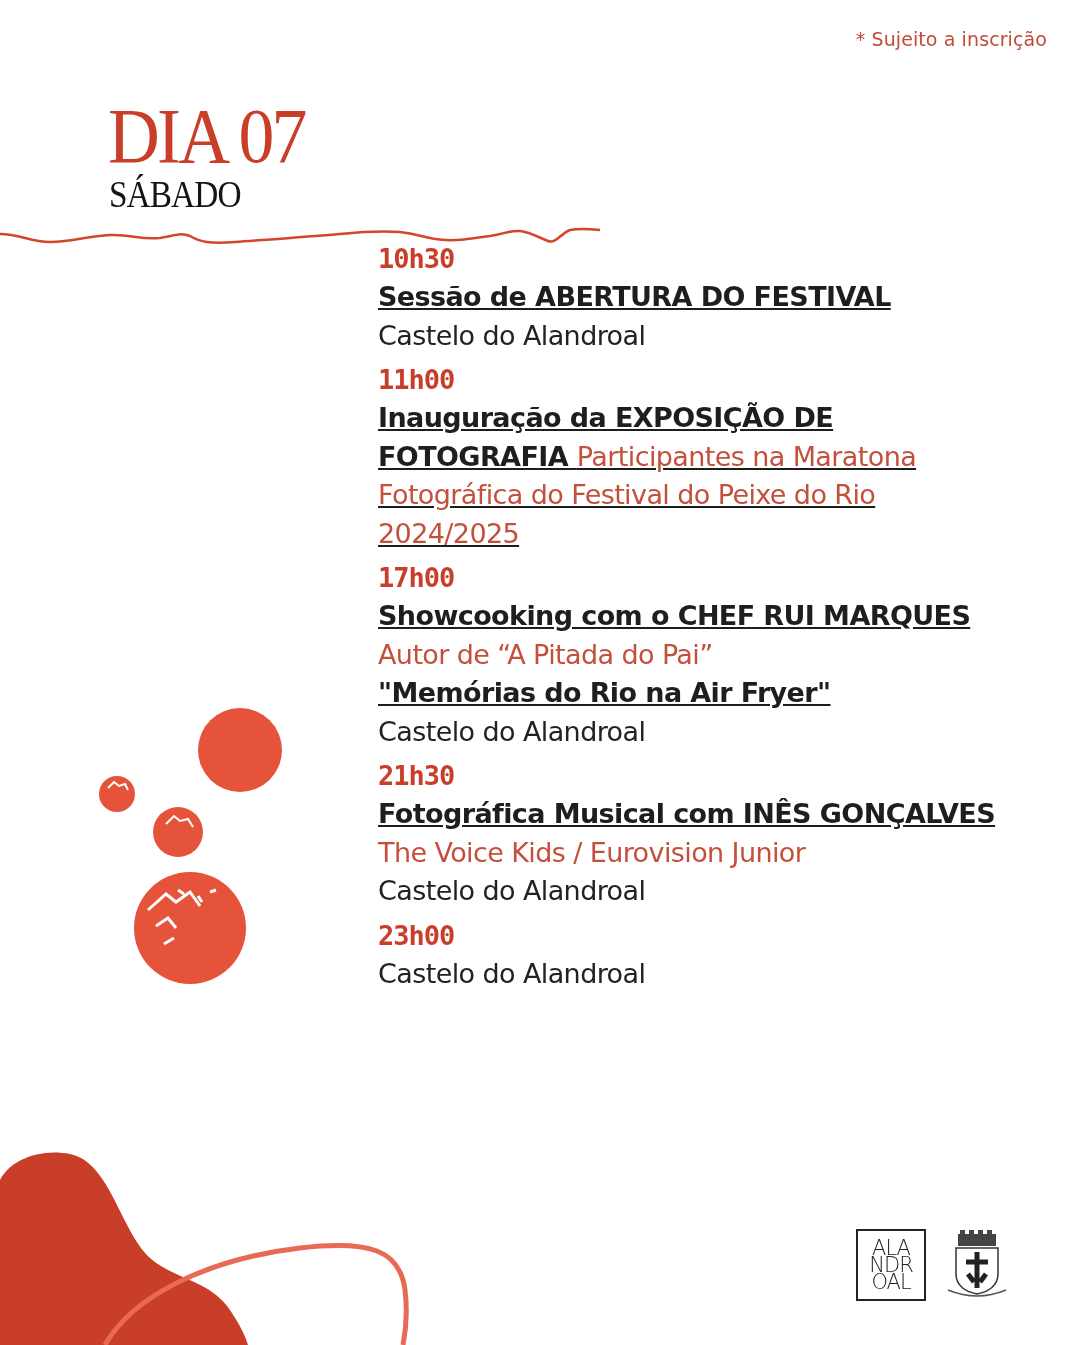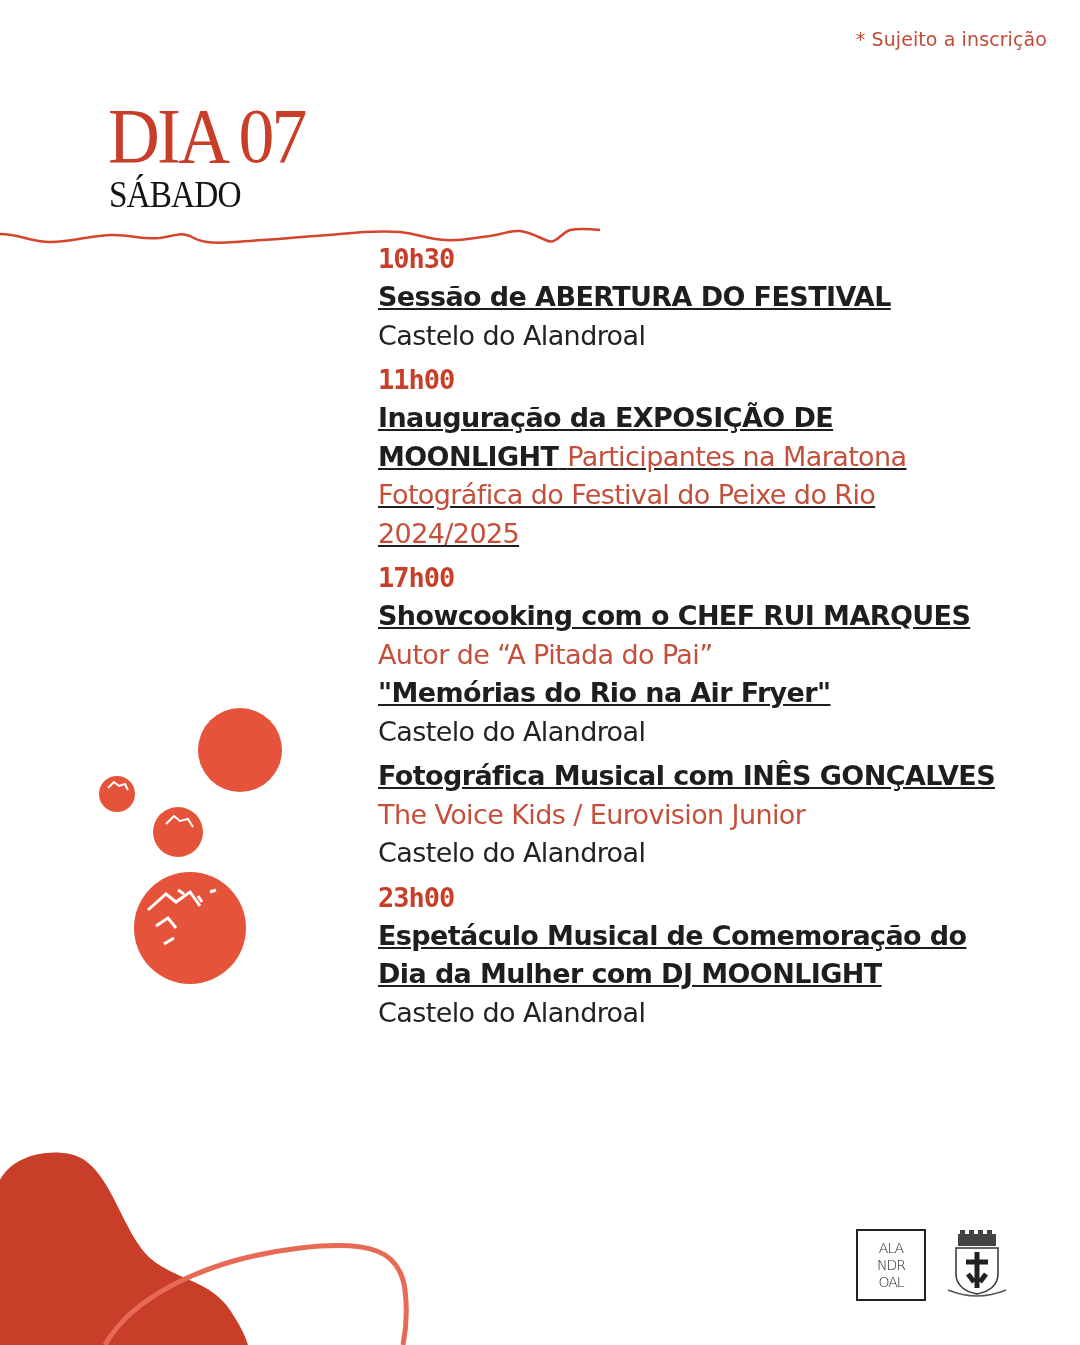--- a/index.html
+++ b/index.html
@@ -37,21 +37,21 @@
     font-family: "DejaVu Sans Mono", monospace; letter-spacing: -1px;
   }
   .title { font-size: 27px; font-weight: bold; color: #1e1e1e; line-height: 38.5px; letter-spacing: -0.6px; text-decoration: underline; }
   .desc { font-size: 27px; color: #c4503c; line-height: 38.5px; letter-spacing: -0.6px; font-weight: normal; }
   .place { font-size: 27px; color: #222; line-height: 38.5px; letter-spacing: -0.6px; }
   .deco { position: absolute; }
   .logos { position: absolute; left: 856px; top: 1229px; display: flex; align-items: center; gap: 18px; }
   .logo-box {
     width: 70px; height: 72px; border: 2px solid #222; box-sizing: border-box;
     display: flex; flex-direction: column; justify-content: center; align-items: center;
-    font-family: "DejaVu Sans", sans-serif; font-weight: 300; font-size: 14px;
+    font-family: "DejaVu Sans", sans-serif; font-weight: 300; font-size: 21px;
     line-height: 17px; color: #222; letter-spacing: -1px;
   }
 </style>
 </head>
 <body>
 
 <div class="note">* Sujeito a inscrição</div>
 
 <div class="day-title">DIA 07</div>
 <div class="day-sub">SÁBADO</div>
@@ -61,37 +61,37 @@
 </svg>
 
 <div class="schedule">
   <div class="event">
     <div class="time">10h30</div>
     <div class="title">Sessão de ABERTURA DO FESTIVAL</div>
     <div class="place">Castelo do Alandroal</div>
   </div>
   <div class="event">
     <div class="time">11h00</div>
-    <div class="title"><span>Inauguração da EXPOSIÇÃO DE MOONLIGHT</span> <span class="desc">Participantes na Maratona Fotográfica do Festival do Peixe do Rio 2024/2025</span></div>
+    <div class="title"><span>Inauguração da EXPOSIÇÃO DE FOTOGRAFIA</span> <span class="desc">Participantes na Maratona Fotográfica do Festival do Peixe do Rio 2024/2025</span></div>
   </div>
   <div class="event">
     <div class="time">17h00</div>
     <div class="title">Showcooking com o CHEF RUI MARQUES</div>
     <div class="desc">Autor de “A Pitada do Pai”</div>
     <div class="title">"Memórias do Rio na Air Fryer"</div>
     <div class="place">Castelo do Alandroal</div>
   </div>
   <div class="event">
+    <div class="time">21h30</div>
     <div class="title">Fotográfica Musical com INÊS GONÇALVES</div>
     <div class="desc">The Voice Kids / Eurovision Junior</div>
     <div class="place">Castelo do Alandroal</div>
   </div>
   <div class="event">
     <div class="time">23h00</div>
-    <div class="title">Espetáculo Musical de Comemoração do Dia da Mulher com DJ MOONLIGHT</div>
     <div class="place">Castelo do Alandroal</div>
   </div>
 </div>
 
 <svg class="deco" style="left:90px; top:700px;" width="210" height="300" viewBox="0 0 210 300">
   <circle cx="150" cy="50" r="42" fill="#e5533a"></circle>
   <circle cx="27" cy="94" r="18" fill="#e5533a"></circle>
   <path d="M18 88 l6 -6 l5 4 l6 -2 l3 6" stroke="#fff" stroke-width="2" fill="none"></path>
   <circle cx="88" cy="132" r="25" fill="#e5533a"></circle>
   <path d="M76 124 l8 -8 l6 5 l8 -2 l5 8" stroke="#fff" stroke-width="2" fill="none"></path>

